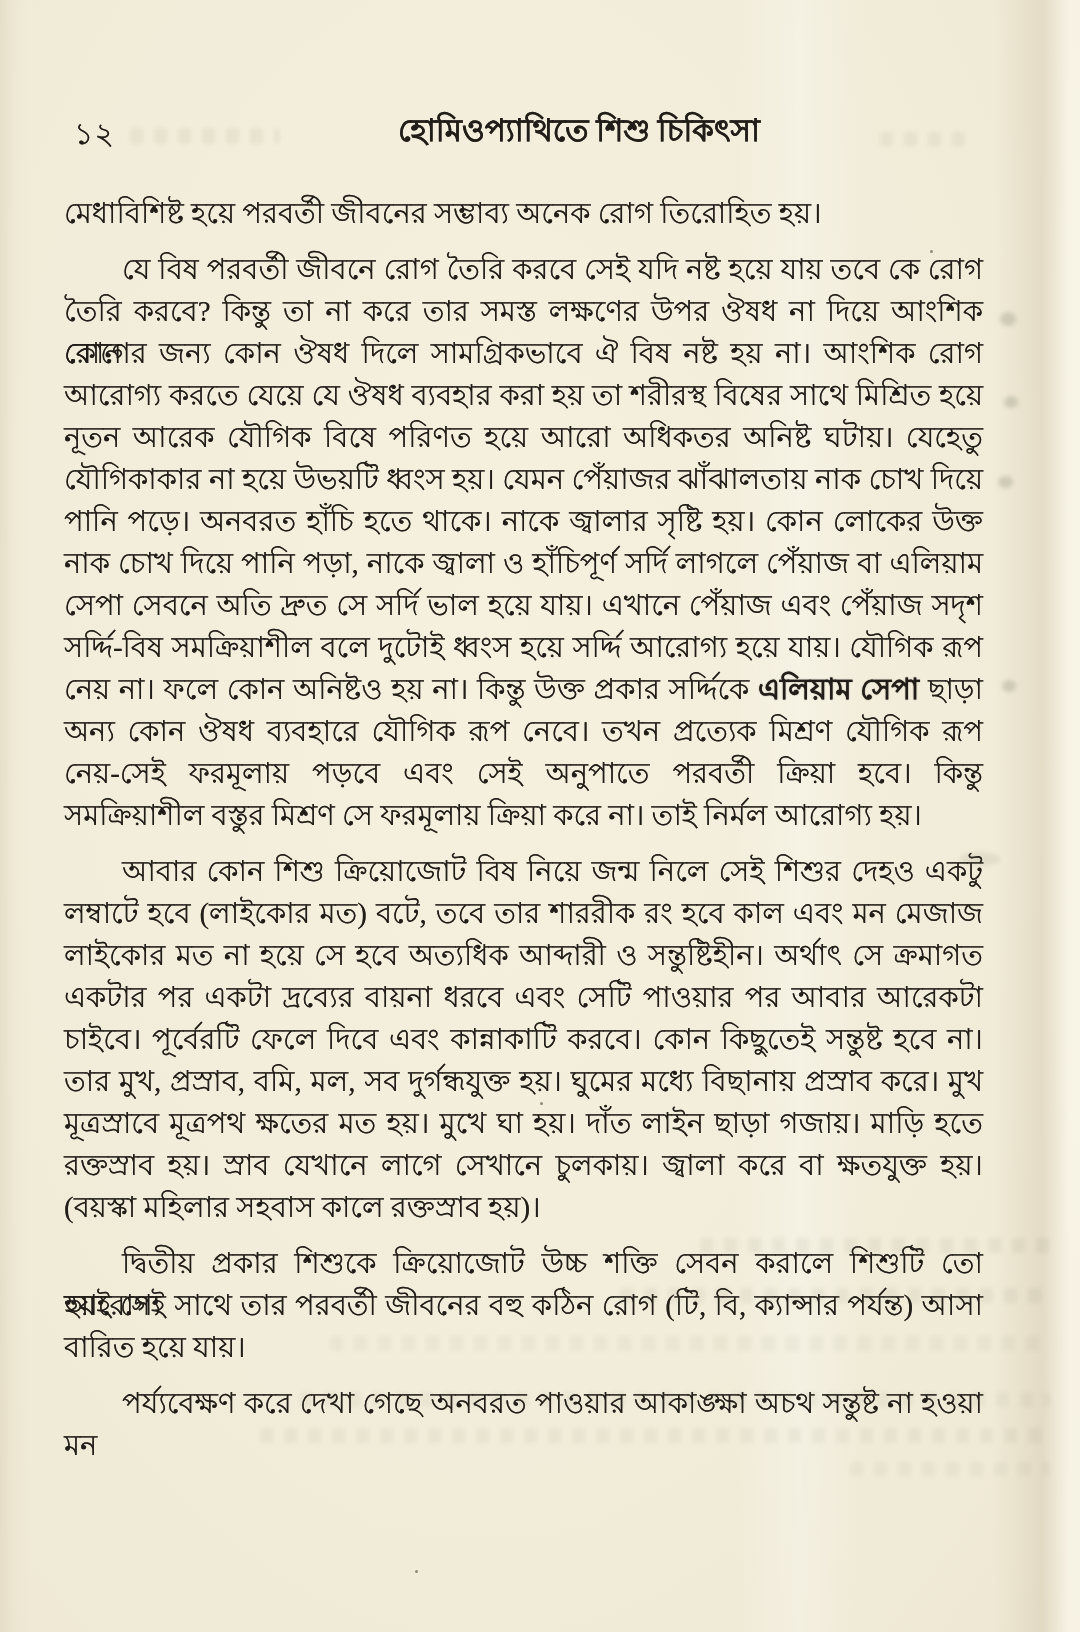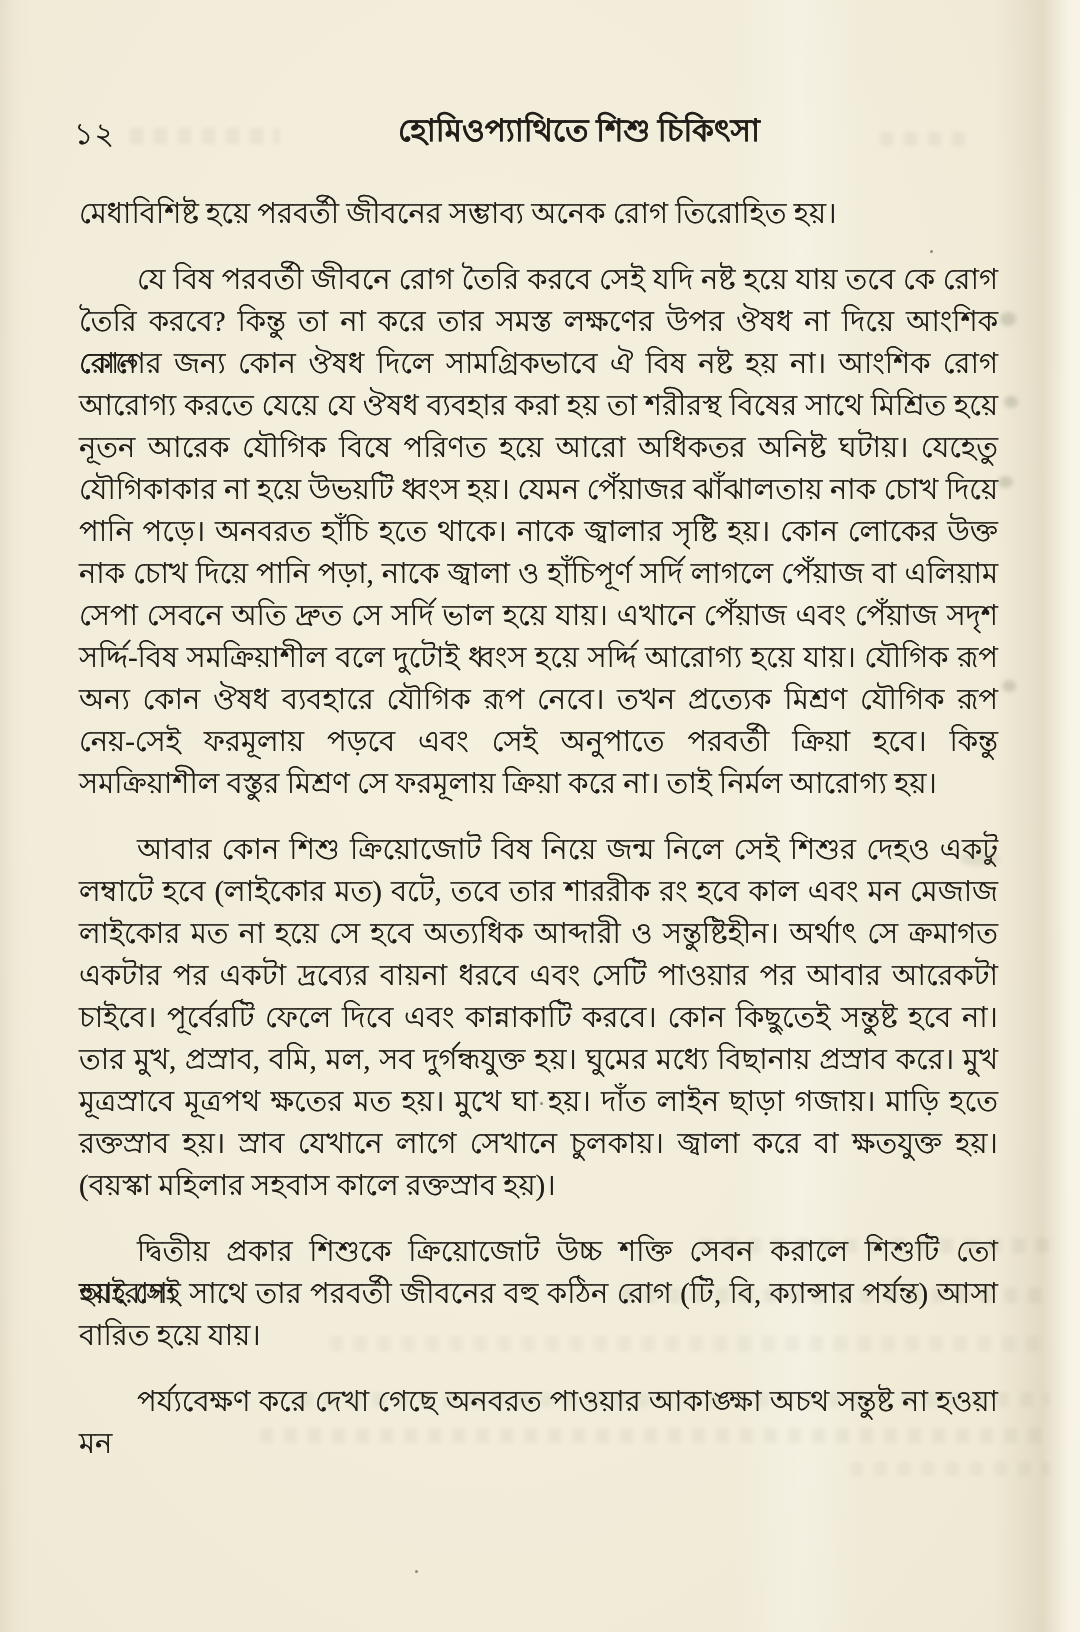--- a/index.html
+++ b/index.html
@@ -28,32 +28,32 @@
     text-shadow:0 0 .5px rgba(33,29,24,.75);
   }
   .title{
     position:absolute;left:0;top:106px;width:1080px;
     text-align:center;font-weight:bold;font-size:31px;
     text-shadow:0 0 .6px rgba(33,29,24,.8);
     padding-left:39px;
   }
   
   .bodytext{
-    position:absolute;left:79px;top:192px;width:919px;
+    position:absolute;left:64px;top:192px;width:919px;
     font-size:29px;line-height:42px;
     text-shadow:0 0 .5px rgba(33,29,24,.72);
   }
   .ln{
     text-align:justify;
     text-align-last:justify;
     white-space:normal;
     height:42px;overflow:visible;
   }
   .ln.end{text-align-last:left;}
-  .ln.indent{text-indent:58px;margin-top:24px;}
+  .ln.indent{text-indent:58px;margin-top:14px;}
   .ln b{font-weight:bold;text-shadow:0 0 1px rgba(33,29,24,.9);}
   
   .smudge{
     position:absolute;
     background:repeating-linear-gradient(90deg,
       rgba(100,102,78,.14) 0px 13px, rgba(0,0,0,0) 13px 24px);
     filter:blur(2px);
     border-radius:4px;
     opacity:.55;
   }
@@ -80,20 +80,21 @@
     <div class="ln indent">যে বিষ পরবর্তী জীবনে রোগ তৈরি করবে সেই যদি নষ্ট হয়ে যায় তবে কে রোগ</div>
     <div class="ln">তৈরি করবে? কিন্তু তা না করে তার সমস্ত লক্ষণের উপর ঔষধ না দিয়ে আংশিক কোন</div>
     <div class="ln">রোগের জন্য কোন ঔষধ দিলে সামগ্রিকভাবে ঐ বিষ নষ্ট হয় না। আংশিক রোগ</div>
     <div class="ln">আরোগ্য করতে যেয়ে যে ঔষধ ব্যবহার করা হয় তা শরীরস্থ বিষের সাথে মিশ্রিত হয়ে</div>
     <div class="ln">নূতন আরেক যৌগিক বিষে পরিণত হয়ে আরো অধিকতর অনিষ্ট ঘটায়। যেহেতু</div>
     <div class="ln">যৌগিকাকার না হয়ে উভয়টি ধ্বংস হয়। যেমন পেঁয়াজর ঝাঁঝালতায় নাক চোখ দিয়ে</div>
     <div class="ln">পানি পড়ে। অনবরত হাঁচি হতে থাকে। নাকে জ্বালার সৃষ্টি হয়। কোন লোকের উক্ত</div>
     <div class="ln">নাক চোখ দিয়ে পানি পড়া, নাকে জ্বালা ও হাঁচিপূর্ণ সর্দি লাগলে পেঁয়াজ বা এলিয়াম</div>
     <div class="ln">সেপা সেবনে অতি দ্রুত সে সর্দি ভাল হয়ে যায়। এখানে পেঁয়াজ এবং পেঁয়াজ সদৃশ</div>
     <div class="ln">সর্দ্দি-বিষ সমক্রিয়াশীল বলে দুটোই ধ্বংস হয়ে সর্দ্দি আরোগ্য হয়ে যায়। যৌগিক রূপ</div>
+    <div class="ln"><span>নেয় না। ফলে কোন অনিষ্টও হয় না। কিন্তু উক্ত প্রকার সর্দ্দিকে </span><b>এলিয়াম সেপা</b><span> ছাড়া</span></div>
     <div class="ln">অন্য কোন ঔষধ ব্যবহারে যৌগিক রূপ নেবে। তখন প্রত্যেক মিশ্রণ যৌগিক রূপ</div>
     <div class="ln">নেয়-সেই ফরমূলায় পড়বে এবং সেই অনুপাতে পরবর্তী ক্রিয়া হবে। কিন্তু</div>
     <div class="ln end">সমক্রিয়াশীল বস্তুর মিশ্রণ সে ফরমূলায় ক্রিয়া করে না। তাই নির্মল আরোগ্য হয়।</div>
     <div class="ln indent">আবার কোন শিশু ক্রিয়োজোট বিষ নিয়ে জন্ম নিলে সেই শিশুর দেহও একটু</div>
     <div class="ln">লম্বাটে হবে (লাইকোর মত) বটে, তবে তার শাররীক রং হবে কাল এবং মন মেজাজ</div>
     <div class="ln">লাইকোর মত না হয়ে সে হবে অত্যধিক আব্দারী ও সন্তুষ্টিহীন। অর্থাৎ সে ক্রমাগত</div>
     <div class="ln">একটার পর একটা দ্রব্যের বায়না ধরবে এবং সেটি পাওয়ার পর আবার আরেকটা</div>
     <div class="ln">চাইবে। পূর্বেরটি ফেলে দিবে এবং কান্নাকাটি করবে। কোন কিছুতেই সন্তুষ্ট হবে না।</div>
     <div class="ln">তার মুখ, প্রস্রাব, বমি, মল, সব দুর্গন্ধযুক্ত হয়। ঘুমের মধ্যে বিছানায় প্রস্রাব করে। মুখ</div>
     <div class="ln">মূত্রস্রাবে মূত্রপথ ক্ষতের মত হয়। মুখে ঘা হয়। দাঁত লাইন ছাড়া গজায়। মাড়ি হতে</div>

